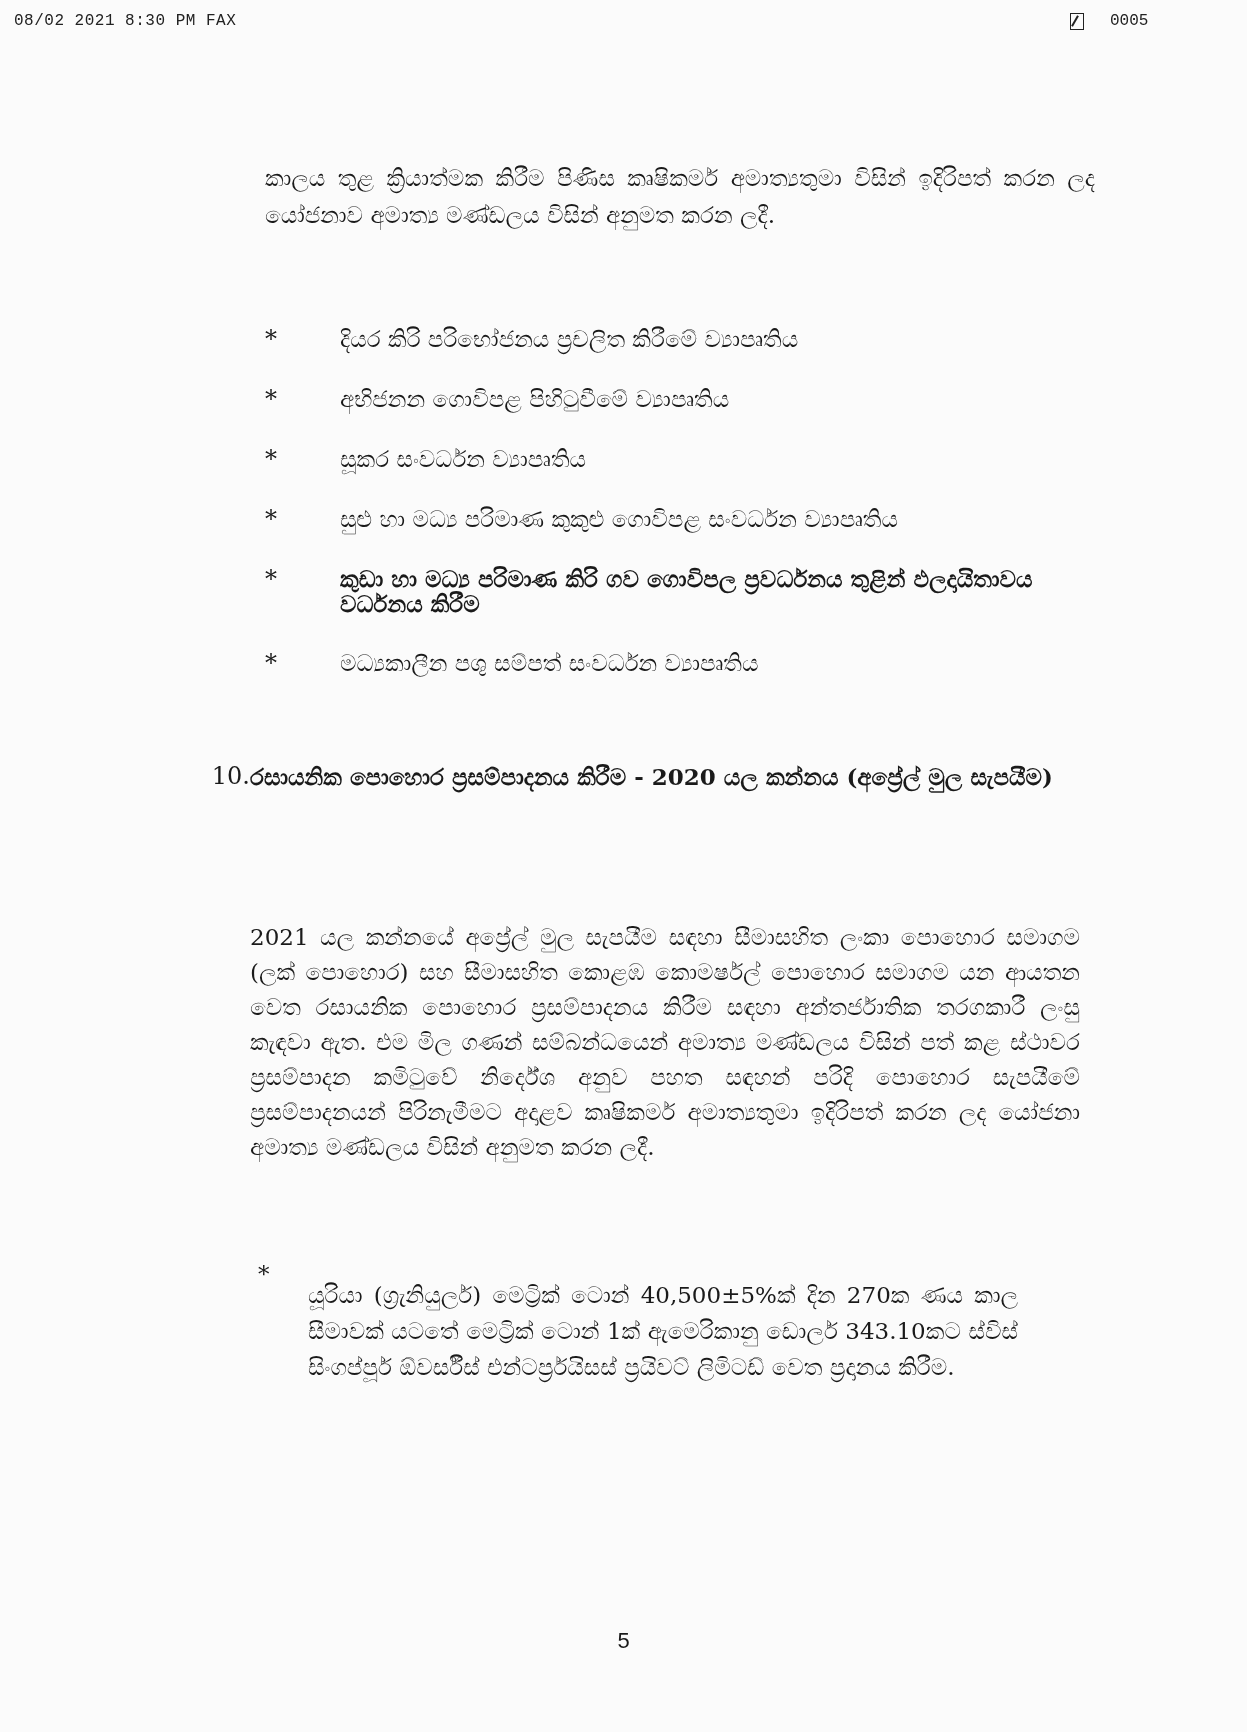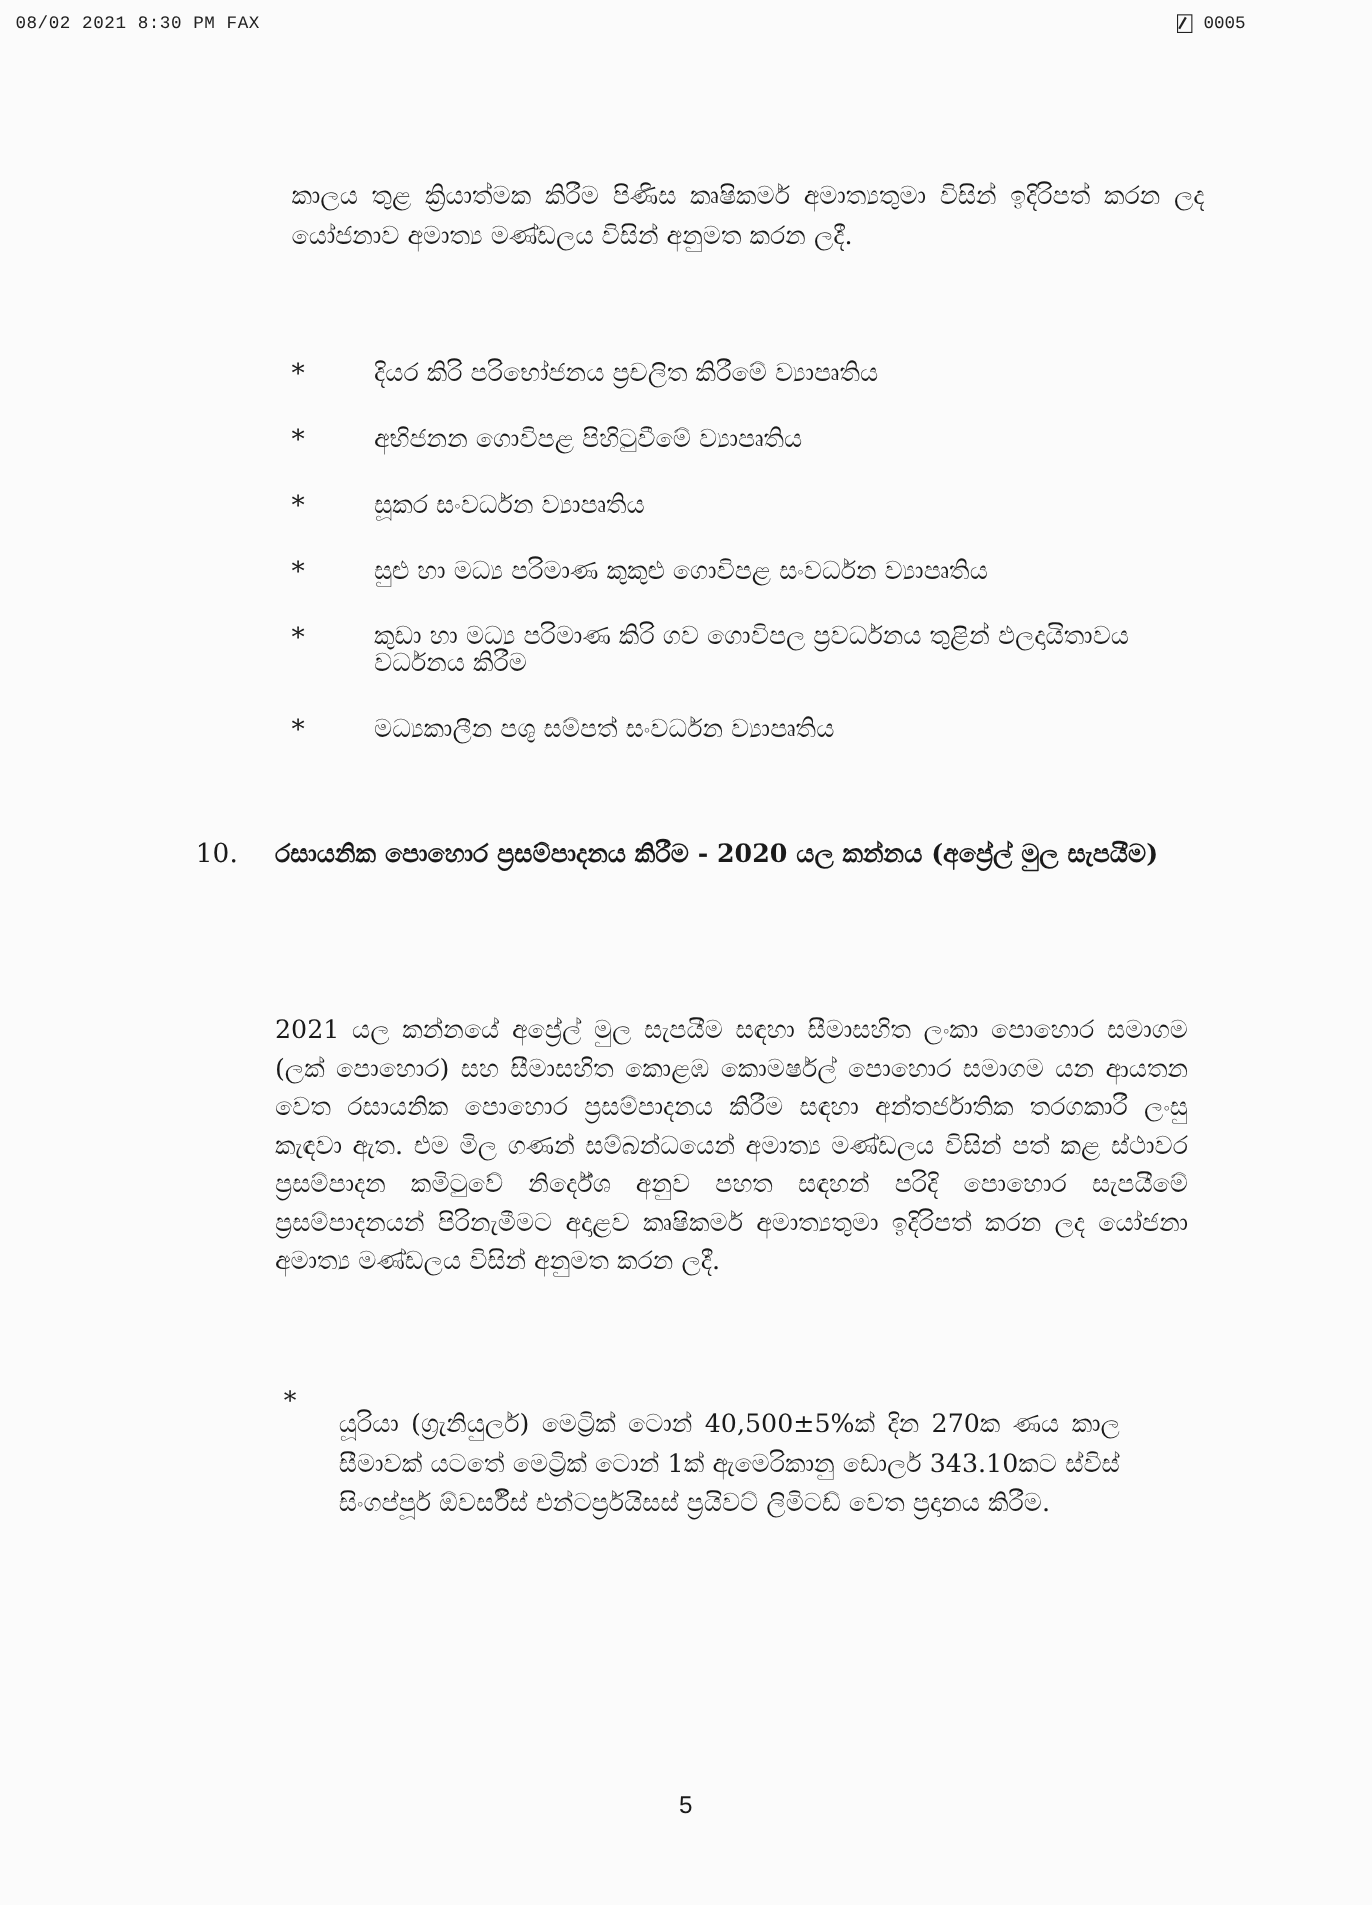--- a/index.html
+++ b/index.html
@@ -7,44 +7,44 @@
     width: 1247px; height: 1732px; background: #fbfbfb; position: relative;
     font-family: "DejaVu Serif", serif; color: #1a1a1a; overflow: hidden;
   }
   .fax-header {
     position: absolute; top: 12px; left: 14px; right: 230px;
     font-family: Liberation Mono, monospace; font-size: 16px; letter-spacing: 0.5px; color: #222;
   }
   .fax-page {
     position: absolute; top: 12px; left: 1038px;
     font-family: "Liberation Mono", monospace; font-size: 16px; color: #222;
-    display: flex; align-items: center; gap: 10px; padding-left: 32px;
+    display: flex; align-items: center; gap: 26px; padding-left: 32px;
   }
   .fax-icon {
     display: inline-block; width: 12px; height: 15px; border: 1.5px solid #222; position: relative;
   }
   .fax-icon::after {
     content: ""; position: absolute; left: 3px; top: 1px; width: 2px; height: 12px;
     background: #222; transform: rotate(30deg);
   }
   .para {
     position: absolute; font-size: 23px; line-height: 37px; text-align: justify;
     text-align-last: left;
   }
   .p1 { left: 265px; top: 160px; width: 830px; }
   .bullets { position: absolute; left: 265px; top: 326px; width: 830px; }
   .bullet { display: flex; font-size: 23px; line-height: 26px; margin-bottom: 34px; }
   .bullet .star { width: 75px; flex-shrink: 0; font-size: 24px; }
   .bullet .btxt { flex: 1; }
-  .b5 .btxt { line-height: 25px; }
+  .b5 .btxt { line-height: 25px; font-weight: bold; }
   .item-heading {
     position: absolute; left: 178px; top: 760px; width: 920px; display: flex;
     font-size: 23px; line-height: 33px; font-weight: bold;
   }
-  .item-num { width: 72px; font-weight: normal; font-size: 24px; flex-shrink: 0; }
+  .item-num { width: 72px; font-weight: normal; font-size: 24px; flex-shrink: 0; text-align: right; }
   .item-title { flex: 1; }
   .p2 { left: 250px; top: 920px; width: 830px; line-height: 35px; }
   .sub-bullet {
     position: absolute; left: 258px; top: 1256px; width: 760px; display: flex;
     font-size: 23px; line-height: 36px;
   }
   .sub-bullet .star { width: 50px; flex-shrink: 0; }
   .sub-bullet .btxt { flex: 1; text-align: justify; text-align-last: left; margin-top: 21px; }
   .page-number {
     position: absolute; top: 1628px; left: 0; width: 1247px; text-align: center;

